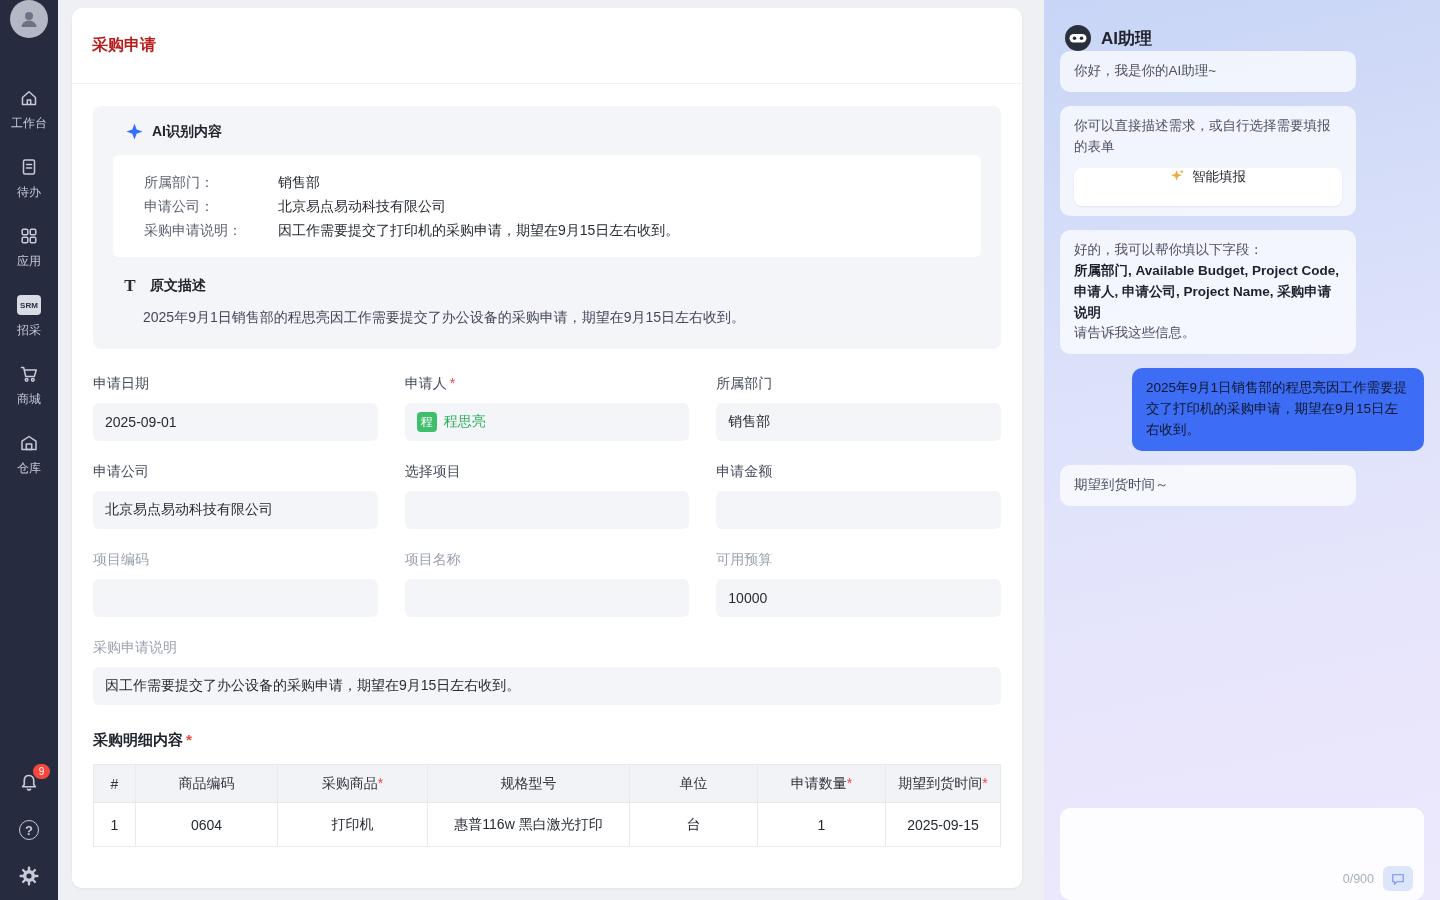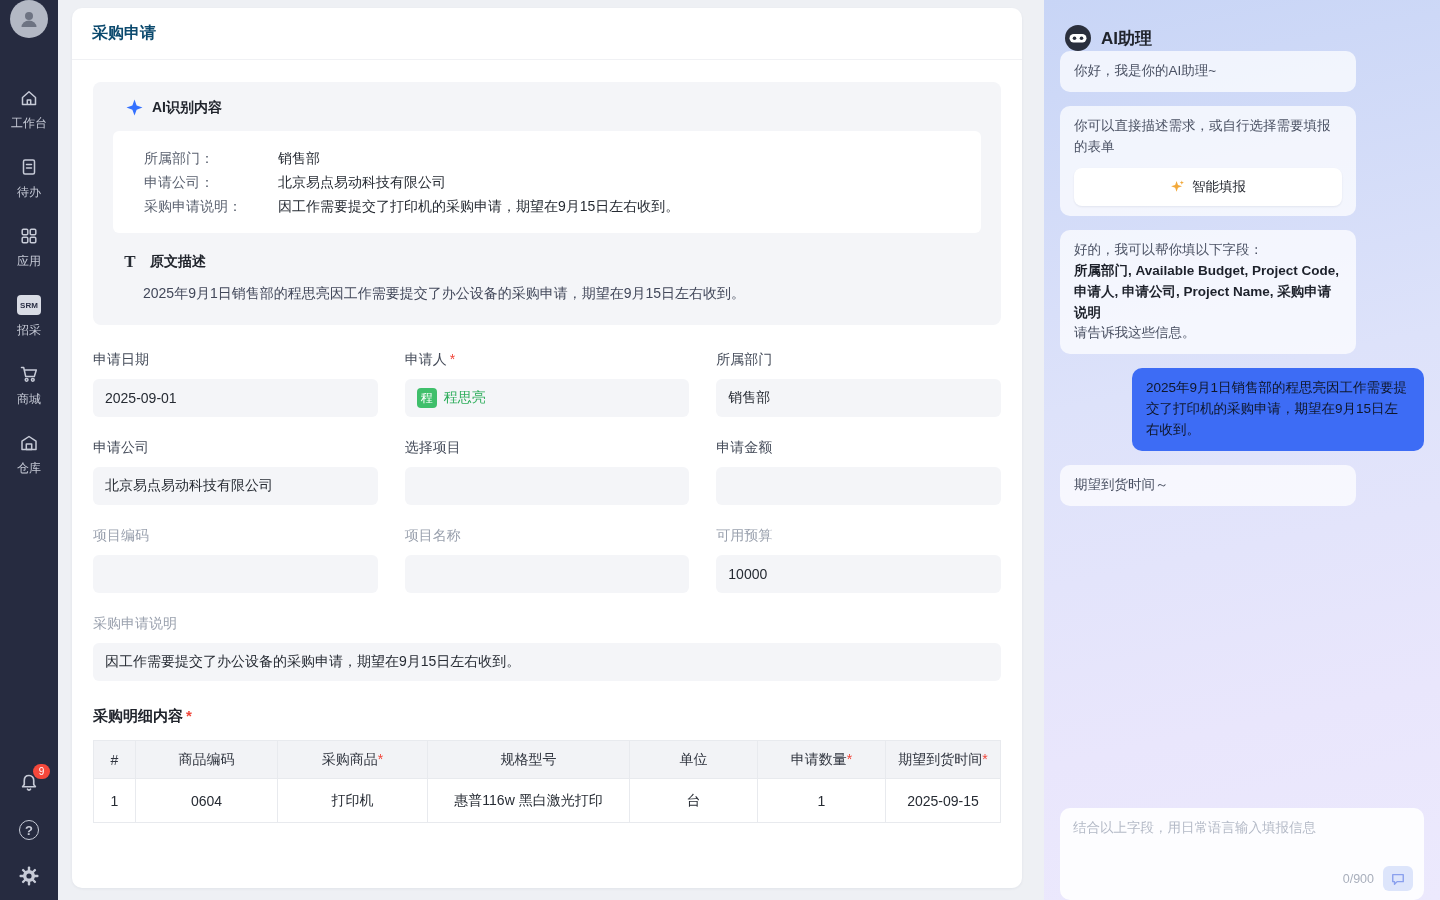--- a/index.html
+++ b/index.html
@@ -14,21 +14,21 @@
   .srm-box { width:24px; height:20px; background:#d9dce5; border-radius:4px; color:#2a2f45; font-size:8px; font-weight:700; display:grid; place-items:center; }
   .sidebar-bottom { position:absolute; bottom:14px; left:0; width:58px; display:flex; flex-direction:column; align-items:center; gap:26px; }
   .bell-wrap { position:relative; cursor:pointer; }
   .badge { position:absolute; top:-8px; right:-10px; min-width:17px; height:15px; padding:0 4px; background:#f5483b; color:#fff; font-size:10px; border-radius:8px; display:grid; place-items:center; }
   .help-circle { width:20px; height:20px; border:1.6px solid #c7cbd7; border-radius:50%; color:#c7cbd7; font-size:13px; font-weight:700; display:grid; place-items:center; cursor:pointer; }
   .gear-btn { cursor:pointer; }
 
   
   .main { flex:1; min-width:0; padding:8px 22px 12px 14px; }
   .card { background:#fff; border-radius:10px; height:100%; overflow:hidden; box-shadow:0 1px 3px rgba(20,30,60,.06); }
-  .card-header { height:52px; display:flex; align-items:center; padding:0 20px; border-bottom:1px solid #f0f1f4; font-size:16px; font-weight:700; color:#0c4a6e; }
+  .card-header { height:76px; display:flex; align-items:center; padding:0 20px; border-bottom:1px solid #f0f1f4; font-size:16px; font-weight:700; color:#b91c1c; }
   .card-body { padding:22px 21px 0; }
 
   .recog { background:#f4f5f8; border-radius:8px; padding:17px 20px 22px; }
   .recog-head { display:flex; align-items:flex-start; gap:9px; padding-left:13px; font-size:14px; font-weight:700; color:#20242c; }
   .recog-inner { background:#fff; border-radius:6px; margin-top:14px; padding:15px 31px; }
   .recog-row { display:flex; font-size:14px; line-height:24px; }
   .recog-label { width:134px; flex:0 0 134px; color:#5b6270; }
   .recog-value { color:#262b33; }
   .orig-head { display:flex; align-items:center; gap:12px; margin-top:19px; padding-left:9px; font-size:14px; font-weight:700; color:#20242c; }
   .t-icon { width:16px; text-align:center; font-size:17px; font-weight:700; color:#262b33; font-family:"Liberation Serif","DejaVu Serif",serif; }
@@ -50,21 +50,21 @@
 
   
   .ai-panel { width:396px; flex:0 0 396px; display:flex; flex-direction:column;
     background:linear-gradient(168deg,#c8d5f6 0%,#dde2fa 42%,#e9e6fc 78%,#ece9fd 100%); }
   .ai-head { display:flex; align-items:center; gap:10px; padding:25px 21px 0; }
   .ai-title { font-size:17px; font-weight:700; color:#20242c; }
   .chat { flex:1; display:flex; flex-direction:column; padding:0 16px; gap:14px; min-height:0; overflow:hidden; }
   .msg { background:rgba(255,255,255,.72); border-radius:10px; padding:10px 14px; font-size:13.5px; line-height:1.55; color:#4a5163; align-self:flex-start; width:296px; }
   .msg .strong { color:#1d212b; font-weight:700; }
   .msg.user { background:#3d6cf5; color:#0f172a; align-self:flex-end; width:292px; }
-  .smart-btn { margin-top:10px; height:38px; width:100%; background:#fff; border:none; border-radius:8px; display:flex; align-items:center; justify-content:center; gap:7px; font-size:13.5px; color:#23262e; cursor:pointer; box-shadow:0 1px 2px rgba(30,40,80,.08); font-family:inherit; }
+  .smart-btn { margin-top:10px; height:38px; width:100%; background:#fff; border:none; border-radius:8px; display:flex; justify-content:center; gap:7px; font-size:13.5px; color:#23262e; cursor:pointer; box-shadow:0 1px 2px rgba(30,40,80,.08); font-family:inherit; }
   .input-card { margin:0 16px; background:rgba(255,255,255,.9); border-radius:10px; height:92px; position:relative; padding:11px 13px; }
   .input-card textarea { width:100%; height:48px; border:none; background:transparent; resize:none; outline:none; font-size:13.5px; color:#30353f; font-family:inherit; }
   .input-card textarea::placeholder { color:#b4bac7; }
   .input-foot { position:absolute; right:11px; bottom:9px; display:flex; align-items:center; gap:9px; }
   .counter { font-size:12.5px; color:#a9afbc; }
   .send-btn { width:30px; height:25px; border:none; border-radius:6px; background:#dde5fb; display:grid; place-items:center; cursor:pointer; }
   .disclaimer { text-align:center; font-size:12px; color:#97a0b4; padding:9px 0 13px; }
 </style>
 </head>
 <body>
@@ -366,21 +366,20 @@
       <div class="strong">所属部门, Available Budget, Project Code, 申请人, 申请公司, Project Name, 采购申请说明</div>
       <div>请告诉我这些信息。</div>
     </div>
 
     <div class="msg user">2025年9月1日销售部的程思亮因工作需要提交了打印机的采购申请，期望在9月15日左右收到。</div>
 
     <div class="msg">期望到货时间～</div>
   </div>
 
   <div class="input-card">
-    <textarea placeholder="结合以上字段，用日常语言输入填报信息" style=""></textarea>
     <div class="input-foot">
       <span class="counter">0/900</span>
       <button class="send-btn">
         <span>
           <svg width="14" height="14" viewBox="0 0 16 16">
               <path d="M2 3h12v8H7l-3 3v-3H2Z" fill="none" stroke="#8aa0ee" stroke-width="1.6" stroke-linejoin="round"></path>
             </svg>
         </span>
       </button>
     </div>

